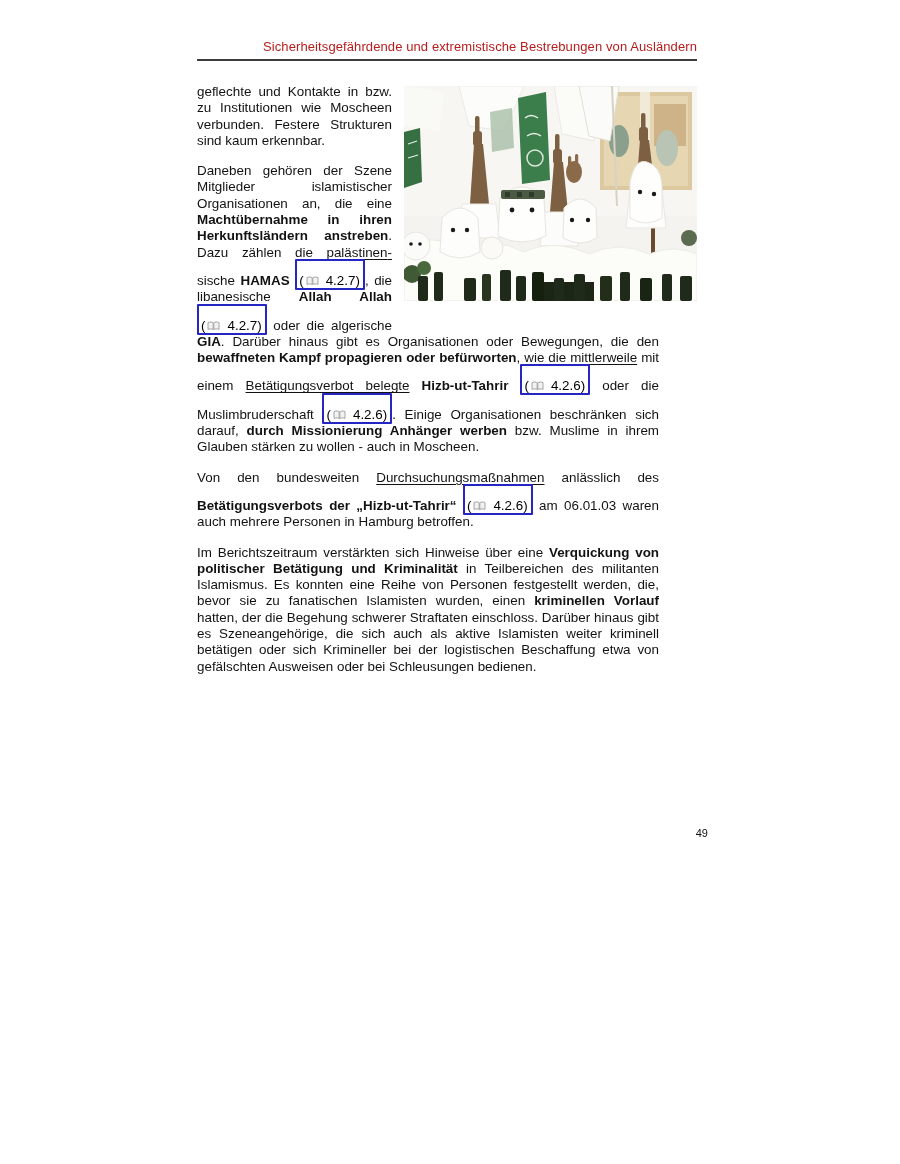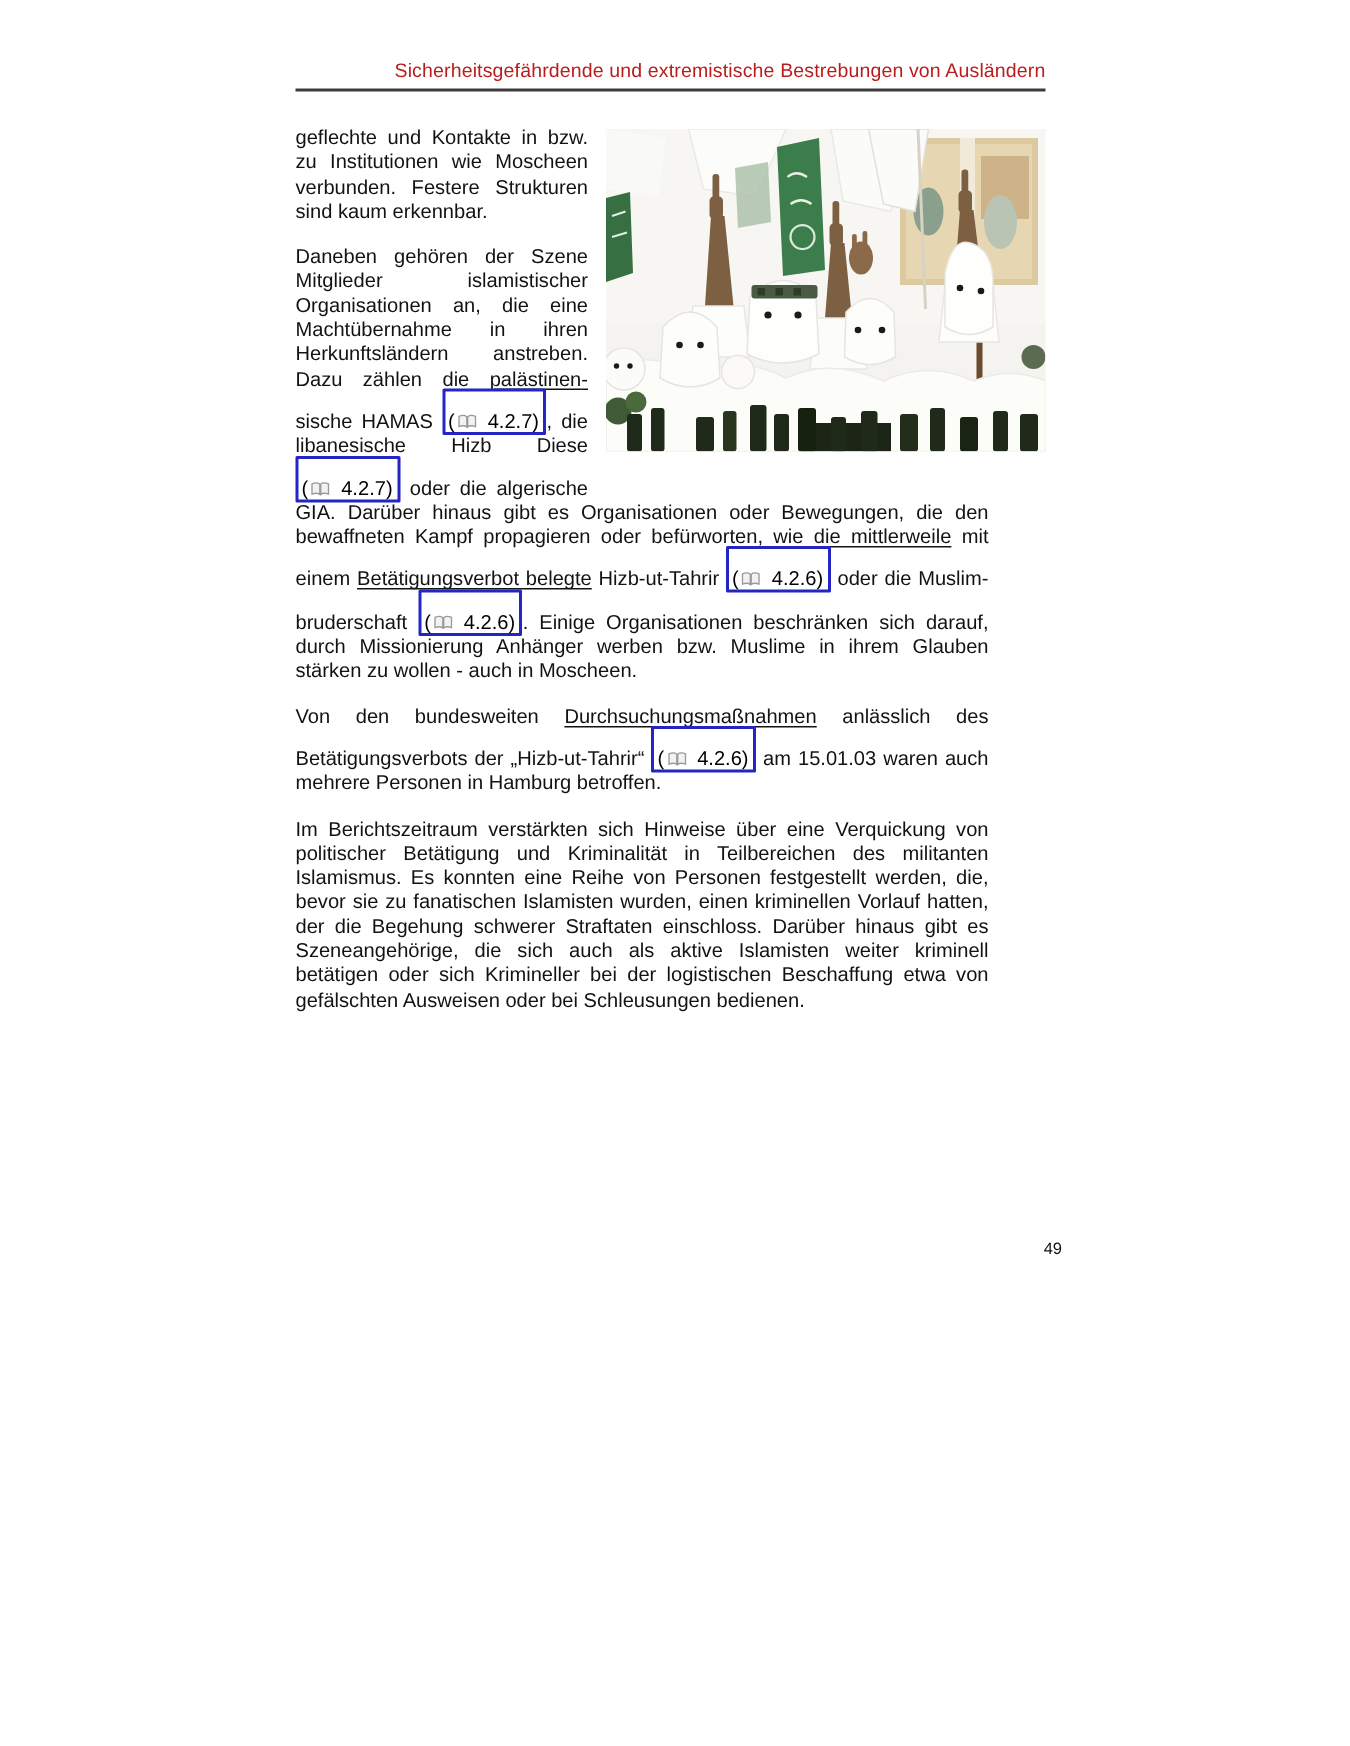--- a/index.html
+++ b/index.html
@@ -14,21 +14,21 @@
     text-align:right;font-size:13px;letter-spacing:.1px;
     padding-bottom:5px;border-bottom:2px solid #3c3c3c;color:#b91c1c;
     line-height:14px;
   }
   .content{
     position:absolute;top:84px;left:197px;width:462px;
     font-size:13.4px;line-height:16.3px;text-align:justify;
   }
   .content p{margin:0 0 14px 0;}
   p.body-para{hyphens:manual;}
-  .bold{font-weight:normal;}
+  .bold{font-weight:bold;}
   .uline{text-decoration:underline;text-decoration-thickness:1px;text-underline-offset:2px;}
   .ref-link{
     display:inline-block;white-space:nowrap;
     border:2px solid #2525c4;border-radius:1px;
     padding:12px 3px 0 2px;margin:-2px 0;
     line-height:15px;font-weight:normal;color:#000;
     cursor:pointer;
   }
   .ref-link svg{vertical-align:-1px;margin:0 7px 0 2px;}
   .photo-figure{
@@ -149,31 +149,31 @@
           <rect x="276" y="190" width="12" height="25" rx="2"></rect>
         </g>
       </svg>
     </div>
   </div>
   <div>
       <p class="body-para"><span>geflechte und Kontakte in bzw. zu Institutionen wie Moscheen verbunden. Fes­tere Strukturen sind kaum erkennbar.</span></p>
       <p class="body-para"><span>Daneben gehören der Szene Mitglieder islamistischer Organisationen an, die eine </span><span class="bold">Machtübernahme in ihren Herkunftsländern anstreben</span><span>. Dazu zählen die </span><span class="uline">palästinen­</span><span>sische </span><span class="bold">HAMAS</span><span> </span><span class="ref-link">(<svg width="13" height="10" viewBox="0 0 13 10" aria-hidden="true">
             <path d="M1 1.6 C3 .7 5 .8 6.2 1.8 L6.2 8.6 C5 7.7 3 7.6 1 8.4 Z" fill="#f2f2f2" stroke="#9a9a9a" stroke-width="0.9"></path>
             <path d="M12 1.6 C10 .7 8 .8 6.8 1.8 L6.8 8.6 C8 7.7 10 7.6 12 8.4 Z" fill="#f2f2f2" stroke="#9a9a9a" stroke-width="0.9"></path>
-          </svg>4.2.7)</span><span>, die libanesische </span><span class="bold">Hizb Diese</span><span> </span><span class="ref-link">(<svg width="13" height="10" viewBox="0 0 13 10" aria-hidden="true">
+          </svg>4.2.7)</span><span>, die libanesische </span><span class="bold">Allah Allah</span><span> </span><span class="ref-link">(<svg width="13" height="10" viewBox="0 0 13 10" aria-hidden="true">
             <path d="M1 1.6 C3 .7 5 .8 6.2 1.8 L6.2 8.6 C5 7.7 3 7.6 1 8.4 Z" fill="#f2f2f2" stroke="#9a9a9a" stroke-width="0.9"></path>
             <path d="M12 1.6 C10 .7 8 .8 6.8 1.8 L6.8 8.6 C8 7.7 10 7.6 12 8.4 Z" fill="#f2f2f2" stroke="#9a9a9a" stroke-width="0.9"></path>
           </svg>4.2.7)</span><span> oder die algeri­sche </span><span class="bold">GIA</span><span>. Darüber hinaus gibt es Organisationen oder Bewegungen, die den </span><span class="bold">bewaffneten Kampf propagieren oder befürworten</span><span>, </span><span class="uline">wie die mittlerweile</span><span> mit einem </span><span class="uline">Betätigungsverbot belegte</span><span> </span><span class="bold">Hizb-ut-Tahrir</span><span> </span><span class="ref-link">(<svg width="13" height="10" viewBox="0 0 13 10" aria-hidden="true">
             <path d="M1 1.6 C3 .7 5 .8 6.2 1.8 L6.2 8.6 C5 7.7 3 7.6 1 8.4 Z" fill="#f2f2f2" stroke="#9a9a9a" stroke-width="0.9"></path>
             <path d="M12 1.6 C10 .7 8 .8 6.8 1.8 L6.8 8.6 C8 7.7 10 7.6 12 8.4 Z" fill="#f2f2f2" stroke="#9a9a9a" stroke-width="0.9"></path>
           </svg>4.2.6)</span><span> oder die Muslim­bruderschaft </span><span class="ref-link">(<svg width="13" height="10" viewBox="0 0 13 10" aria-hidden="true">
             <path d="M1 1.6 C3 .7 5 .8 6.2 1.8 L6.2 8.6 C5 7.7 3 7.6 1 8.4 Z" fill="#f2f2f2" stroke="#9a9a9a" stroke-width="0.9"></path>
             <path d="M12 1.6 C10 .7 8 .8 6.8 1.8 L6.8 8.6 C8 7.7 10 7.6 12 8.4 Z" fill="#f2f2f2" stroke="#9a9a9a" stroke-width="0.9"></path>
           </svg>4.2.6)</span><span>. Einige Organisationen beschränken sich darauf, </span><span class="bold">durch Missionierung Anhänger werben</span><span> bzw. Muslime in ih­rem Glauben stärken zu wollen - auch in Moscheen.</span></p>
       <p class="body-para"><span>Von den bundesweiten </span><span class="uline">Durchsuchungsmaßnahmen</span><span> anlässlich des </span><span class="bold">Betätigungsverbots der „Hizb-ut-Tahrir“</span><span> </span><span class="ref-link">(<svg width="13" height="10" viewBox="0 0 13 10" aria-hidden="true">
             <path d="M1 1.6 C3 .7 5 .8 6.2 1.8 L6.2 8.6 C5 7.7 3 7.6 1 8.4 Z" fill="#f2f2f2" stroke="#9a9a9a" stroke-width="0.9"></path>
             <path d="M12 1.6 C10 .7 8 .8 6.8 1.8 L6.8 8.6 C8 7.7 10 7.6 12 8.4 Z" fill="#f2f2f2" stroke="#9a9a9a" stroke-width="0.9"></path>
-          </svg>4.2.6)</span><span> am 15.01.03 waren auch mehrere Personen in Hamburg betroffen.</span></p>
+          </svg>4.2.6)</span><span> am 06.01.03 waren auch mehrere Personen in Hamburg betroffen.</span></p>
       <p class="body-para"><span>Im Berichtszeitraum verstärkten sich Hinweise über eine </span><span class="bold">Verquickung von politischer Betätigung und Kriminalität</span><span> in Teilbereichen des mili­tanten Islamismus. Es konnten eine Reihe von Personen festgestellt werden, die, bevor sie zu fanatischen Islamisten wurden, einen </span><span class="bold">kri­minellen Vorlauf</span><span> hatten, der die Begehung schwerer Straftaten ein­schloss. Darüber hinaus gibt es Szeneangehörige, die sich auch als aktive Islamisten weiter kriminell betätigen oder sich Krimineller bei der logistischen Beschaffung etwa von gefälschten Ausweisen oder bei Schleusungen bedienen.</span></p>
     </div>
 </div>
 
 <div class="page-number">49</div>
 
 </body></html>

